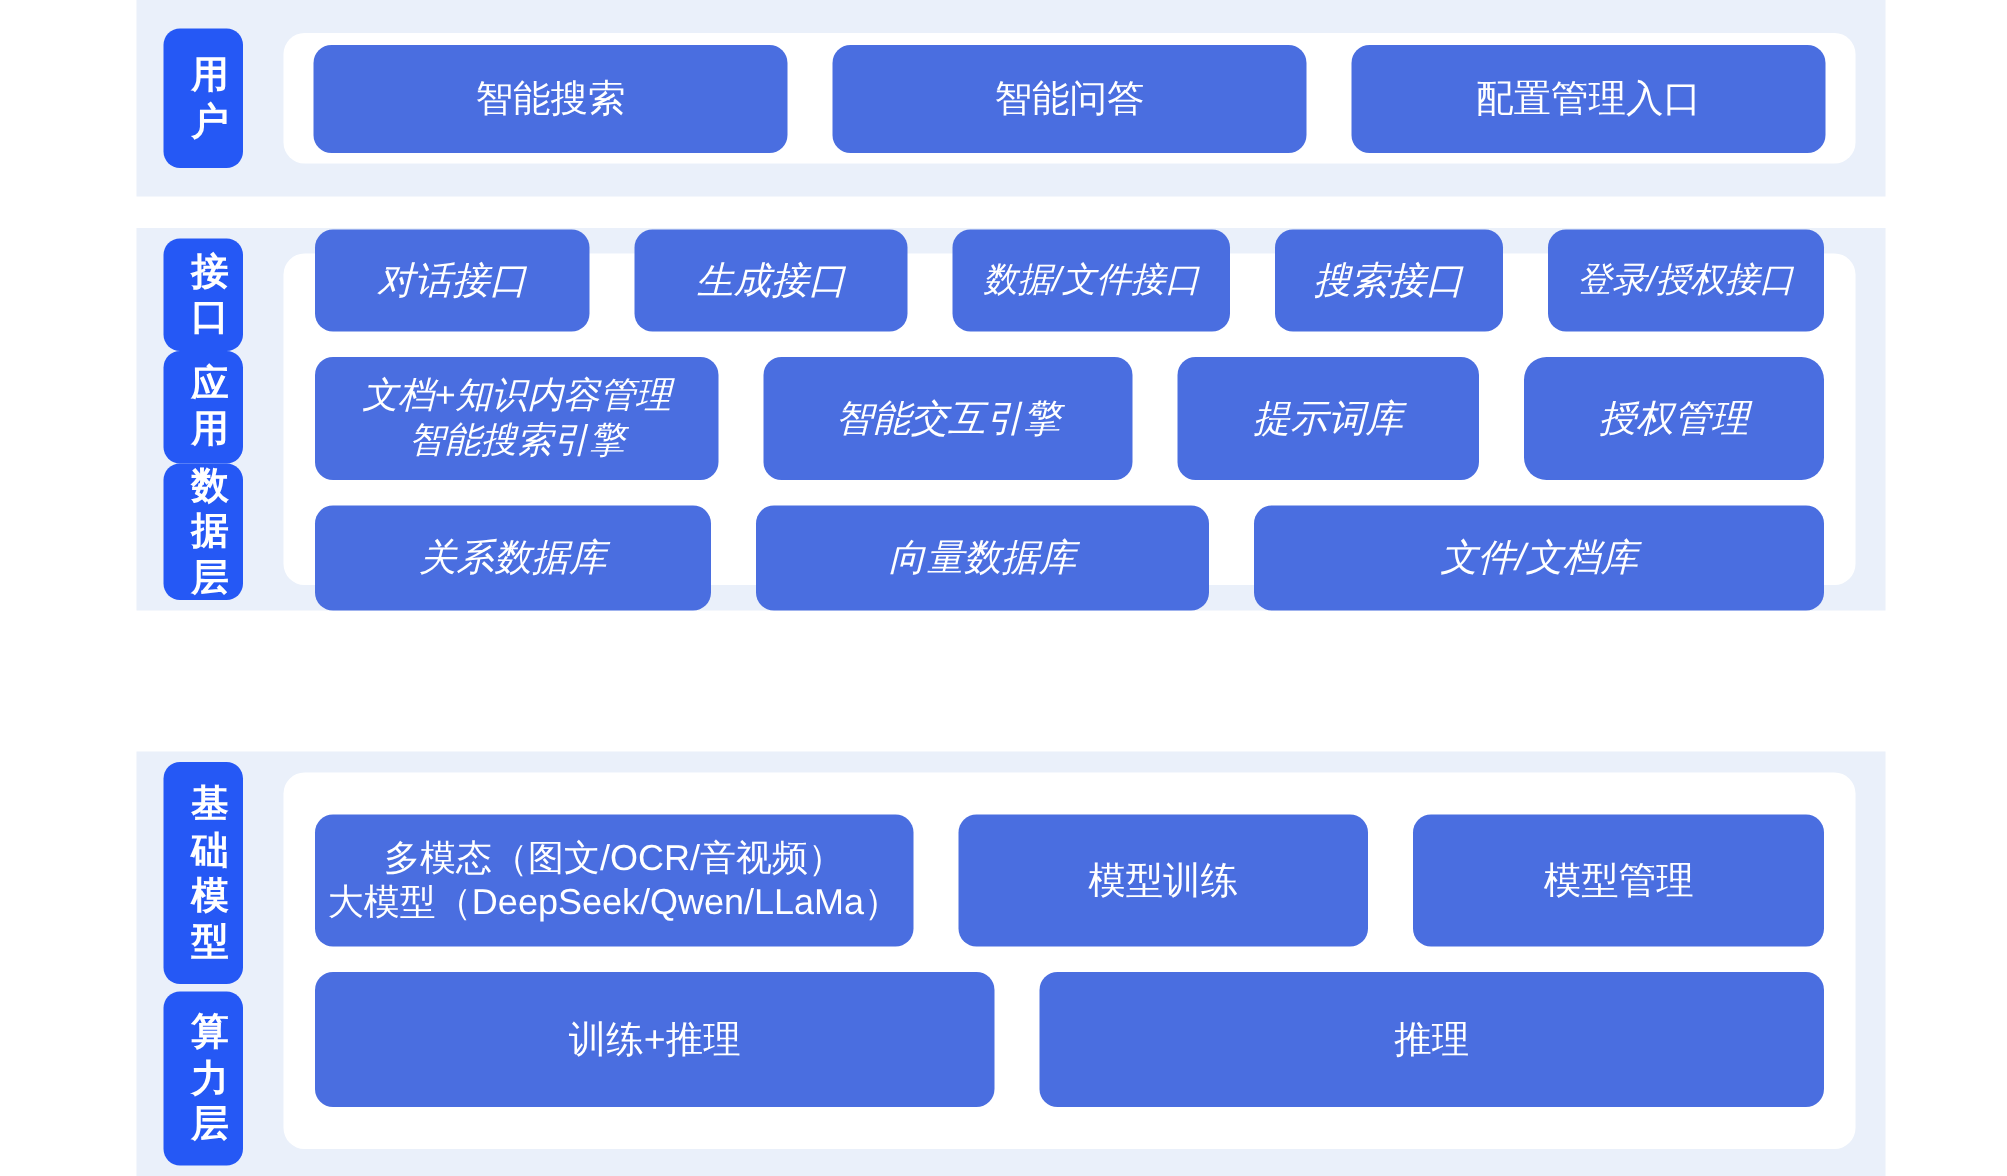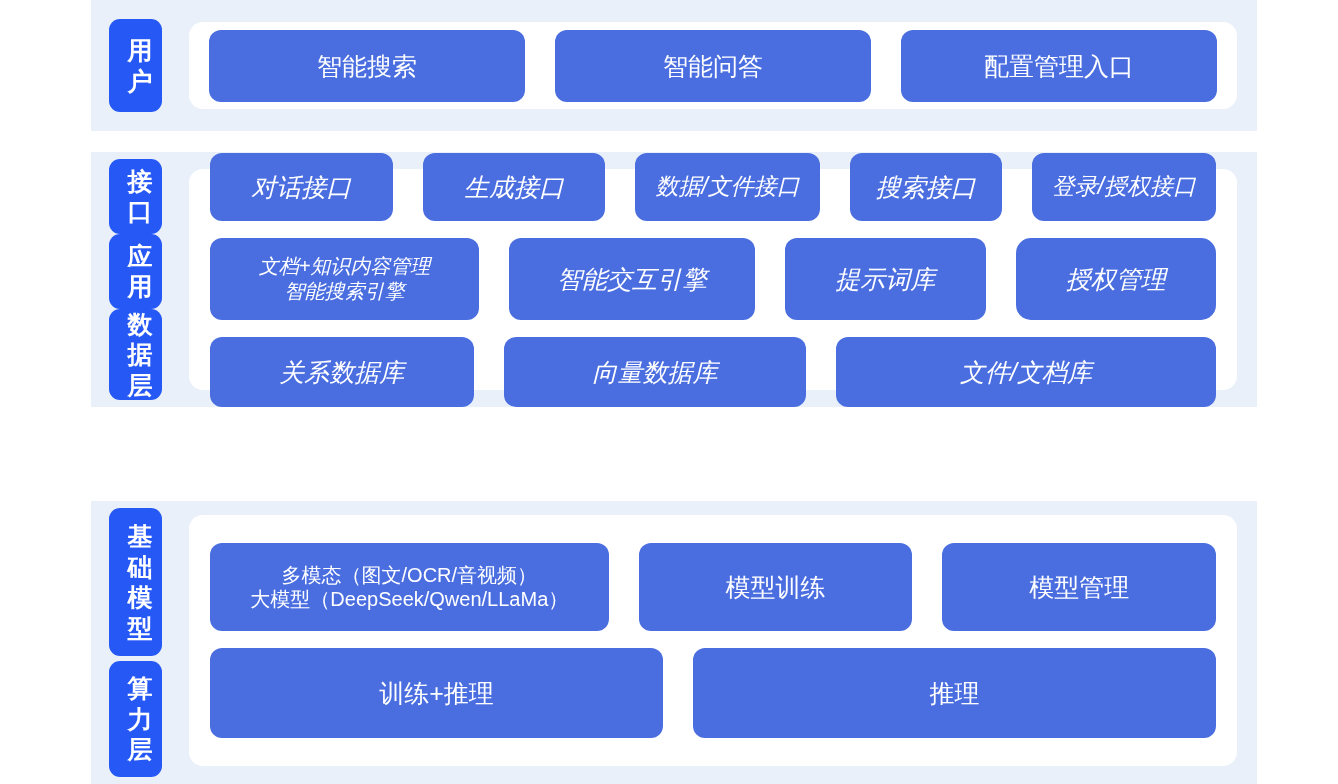--- a/index.html
+++ b/index.html
@@ -122,21 +122,21 @@
   }
   .boxx + .boxx { margin-left: 30px; }
 
   .h-user  { height: 72px; }
   .h-iface { height: 68px; }
   .h-app   { height: 82px; }
   .h-data  { height: 70px; }
   .h-model { height: 88px; }
   .h-comp  { height: 90px; }
 
-  .boxx.two-line { font-size: 20px; line-height: 1.22; }
+  .boxx.two-line { font-size: 24px; line-height: 1.22; }
   .boxx.small    { font-size: 23px; }
 
   
   .gutter {
     position: absolute;
     left: 1257px;
     top: 0;
     width: 81px;
     height: 784px;
     background: #ffffff;

